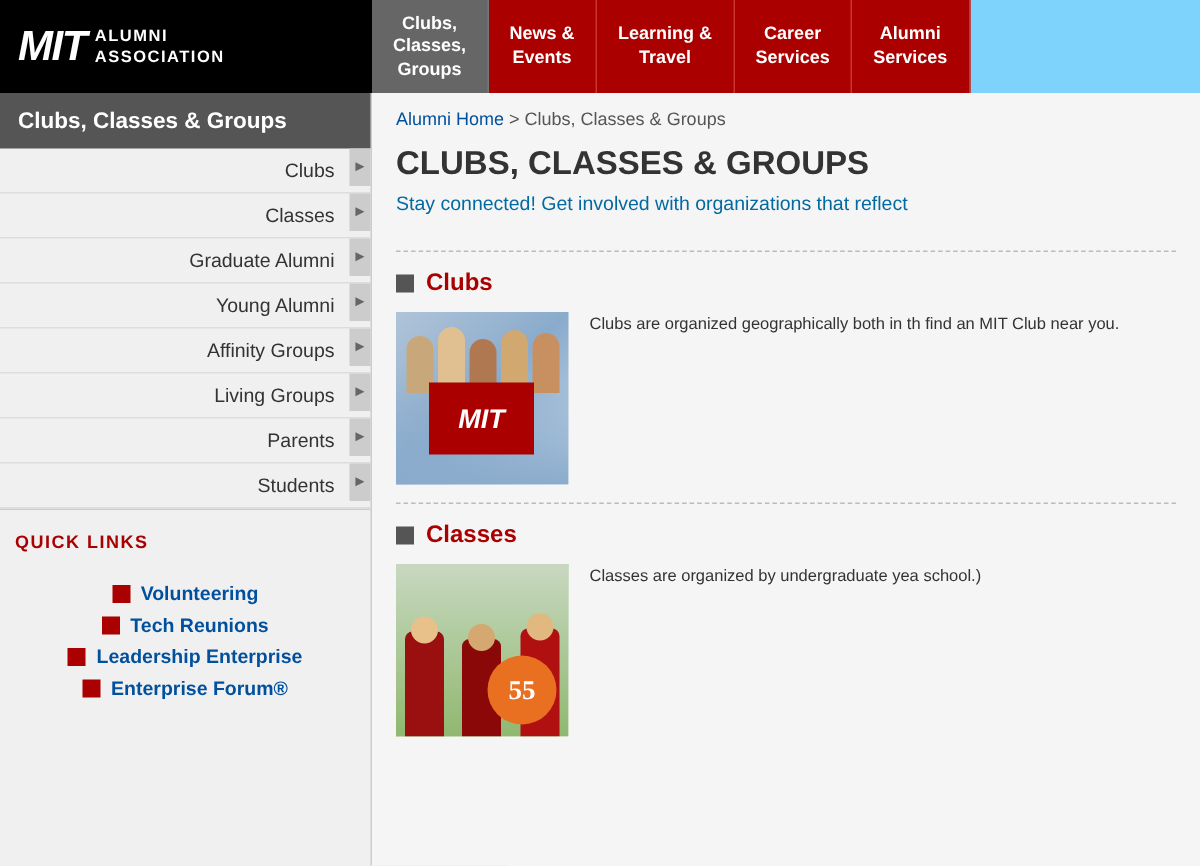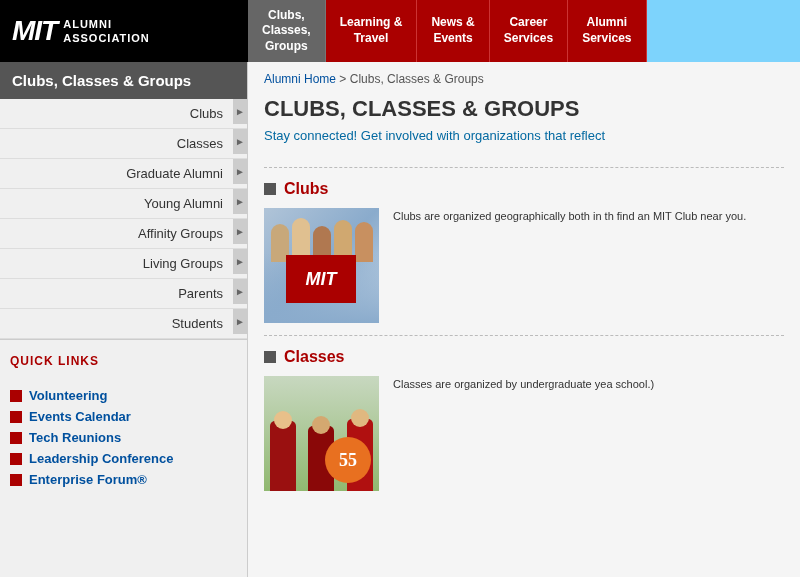--- a/index.html
+++ b/index.html
@@ -132,20 +132,21 @@
       color: #a00;
       font-size: 12px;
       font-weight: bold;
       letter-spacing: 1px;
       margin-bottom: 20px;
     }
     .quick-link-item {
       display: flex;
       align-items: center;
       margin-bottom: 6px;
+      justify-content: center;
     }
     .quick-link-icon {
       width: 12px;
       height: 12px;
       background: #a00;
       margin-right: 7px;
       flex-shrink: 0;
       display: inline-block;
     }
     .quick-link-item a {
@@ -286,26 +287,26 @@
     <span id="logo-text" style="white-space:pre;">ALUMNI
 ASSOCIATION</span>
   </div>
   <div id="nav-bar">
     <div class="nav-label">
       <span style="white-space:pre;">Clubs,
 Classes,
 Groups</span>
     </div>
     <div class="nav-item">
+      <span>News &amp;</span>
+      <span>Events</span>
+    </div>
+    <div class="nav-item">
       <span>Learning &amp;</span>
       <span>Travel</span>
-    </div>
-    <div class="nav-item">
-      <span>News &amp;</span>
-      <span>Events</span>
     </div>
     <div class="nav-item">
       <span>Career</span>
       <span>Services</span>
     </div>
     <div class="nav-item">
       <span>Alumni</span>
       <span>Services</span>
     </div>
   </div>
@@ -351,29 +352,25 @@
     </ul>
 
     <div id="quick-links">
       <div id="quick-links-title">QUICK LINKS</div>
       <div class="quick-link-item">
         <span class="quick-link-icon"></span>
         <a href="#">Volunteering</a>
       </div>
       <div class="quick-link-item">
         <span class="quick-link-icon"></span>
-        <a href="#">Events Calendar</a>
+        <a href="#">Tech Reunions</a>
       </div>
       <div class="quick-link-item">
         <span class="quick-link-icon"></span>
-        <a href="#">Tech Reunions</a>
-      </div>
-      <div class="quick-link-item">
-        <span class="quick-link-icon"></span>
-        <a href="#">Leadership Conference</a>
+        <a href="#">Leadership Enterprise</a>
       </div>
       <div class="quick-link-item">
         <span class="quick-link-icon"></span>
         <a href="#">Enterprise Forum®</a>
       </div>
     </div>
   </div>
 
   <div id="content">
 

